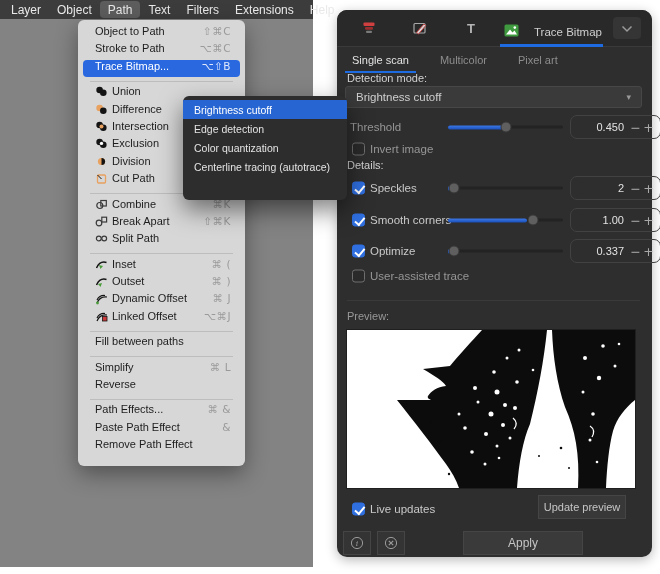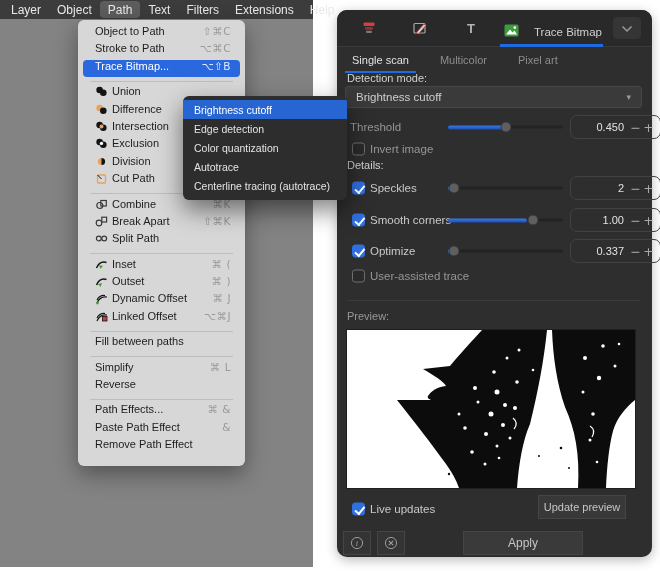--- a/index.html
+++ b/index.html
@@ -332,21 +332,20 @@
   </div>
 
 <div class="submenu">
 
     <div class="sm-item selected">Brightness cutoff</div>
 
     <div class="sm-item">Edge detection</div>
 
     <div class="sm-item">Color quantization</div>
 
-    <div class="sm-item">Autotrace</div>
 
     <div class="sm-item">Centerline tracing (autotrace)</div>
   </div>
 
 <div class="panel">
   <div class="tabbar">
     <div class="dock-btn" style="left:21px">
       <span class="has">
           <svg width="16" height="16" viewBox="0 0 16 16">
             <rect x="2.5" y="2.5" width="11" height="3.4" rx="1" fill="#d04040"></rect>

